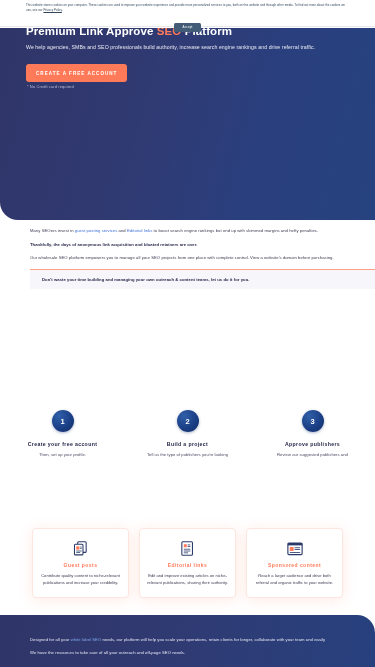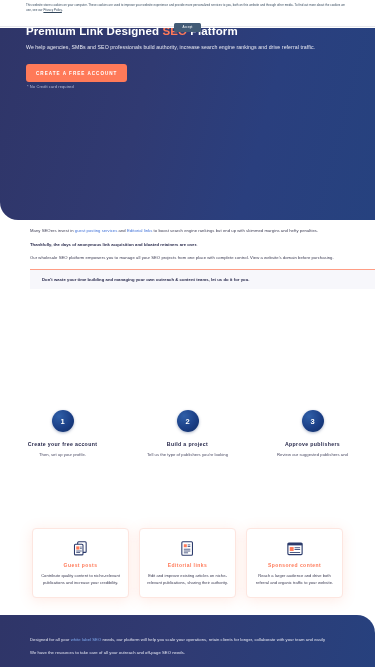--- a/index.html
+++ b/index.html
@@ -163,21 +163,21 @@
 <div class="page">
 
   <div class="cookie-banner">
     <div class="cookie-text"><span>This website stores cookies on your computer. These cookies are used to improve your website experience and provide more personalized services to you, both on this website and through other media. To find out more about the cookies we use, see our </span><a class="cookie-link">Privacy Policy</a><span>.</span></div>
     <div class="cookie-accept-wrap">
       <button class="cookie-accept">Accept</button>
     </div>
   </div>
 
   <div class="hero">
-    <div class="hero-title"><span>Premium Link Designed </span><span class="accent">SEO</span><span> Platform</span></div>
+    <div class="hero-title"><span>Premium Link Approve </span><span class="accent">SEO</span><span> Platform</span></div>
     <div class="hero-sub">We help agencies, SMBs and SEO professionals build authority, increase search engine rankings and drive referral traffic.</div>
     <button class="hero-cta">CREATE A FREE ACCOUNT</button>
     <div class="hero-note">* No Credit card required</div>
   </div>
 
   <div class="mid">
     <p><span>Many SEOers invest in </span><a>guest posting services</a><span> and </span><a>Editorial links</a><span> to boost search engine rankings but end up with skimmed margins and hefty penalties.</span></p>
     <p class="bold">Thankfully, the days of anonymous link acquisition and bloated retainers are over.</p>
     <p>Our wholesale SEO platform empowers you to manage all your SEO projects from one place with complete control. View a website's domain before purchasing.</p>
     <div class="callout">

